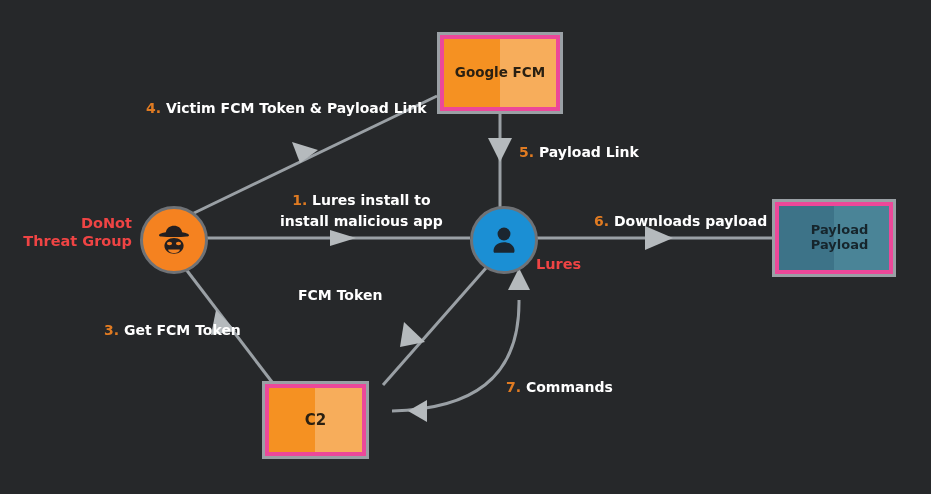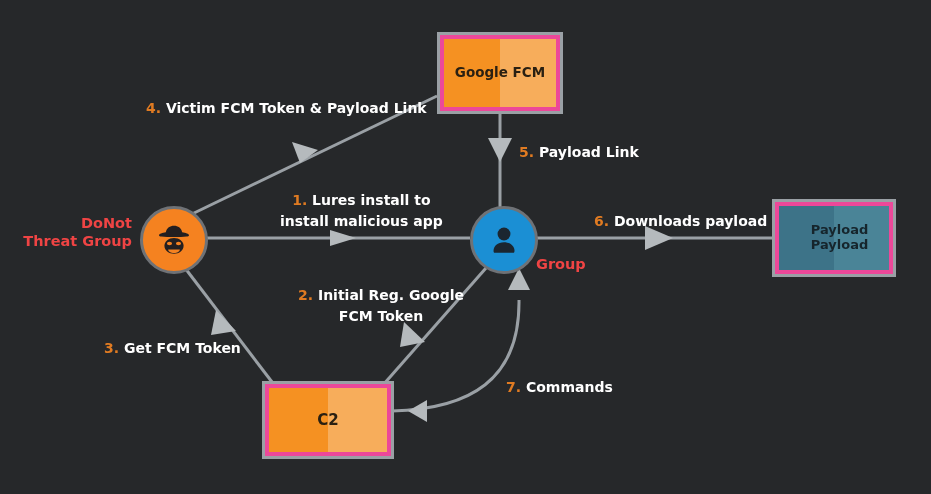--- a/index.html
+++ b/index.html
@@ -76,48 +76,46 @@
   <div class="boxframe orange" style="left:437px;top:32px;width:126px;height:82px;">
     <div class="boxinner" style="font-size:13.5px;">Google FCM</div>
   </div>
 
   <div class="actor victim" style="left:470px;top:206px;">
     <svg width="36" height="36" viewBox="0 0 48 48">
       <circle cx="24" cy="16" r="8.6" fill="#1b2630"></circle>
       <path d="M24 27c-8.4 0-14 5.2-14 11.6 0 1 .3 1.8.8 2.4h26.4c.5-.6.8-1.4.8-2.4C38 32.2 32.4 27 24 27z" fill="#1b2630"></path>
     </svg>
   </div>
-  <div class="nodelabel" style="left:536px;top:256px;">Group</div>
+  <div class="nodelabel" style="left:536px;top:256px;">Lures</div>
 
-  <div class="boxframe orange" style="left:262px;top:381px;width:132px;height:78px;">
+  <div class="boxframe orange" style="left:262px;top:381px;width:107px;height:78px;">
     <div class="boxinner" style="font-size:15px;">C2</div>
   </div>
 
   <div class="boxframe teal" style="left:772px;top:199px;width:124px;height:78px;">
     <div class="boxinner" style="font-size:13px;">
       <span>
         <span>Payload</span><br>
         <span>Payload</span>
       </span>
     </div>
   </div>
 
   <div class="steplabel center" style="left:280px;top:190px;">
     <div><span class="num">1.</span>
       <span>Lures install to</span></div>
     <div>install malicious app</div>
   </div>
 
   <div class="steplabel center" style="left:298px;top:285px;">
-    <div><span class="num">2.</span>
-      <span>Initial Reg. Google</span></div>
     <div>FCM Token</div>
   </div>
 
-  <div class="steplabel" style="left:104px;top:338px;text-align:center;">
+  <div class="steplabel" style="left:104px;top:320px;text-align:center;">
     <span class="num">3.</span>
     <span>Get FCM Token</span>
   </div>
 
   <div class="steplabel" style="left:146px;top:98px;">
     <span class="num">4.</span>
     <span>Victim FCM Token &amp; Payload Link</span>
   </div>
 
   <div class="steplabel" style="left:519px;top:142px;">

